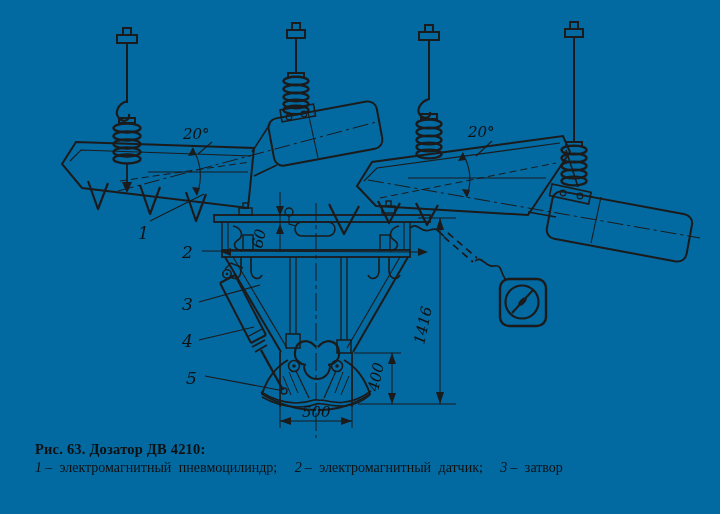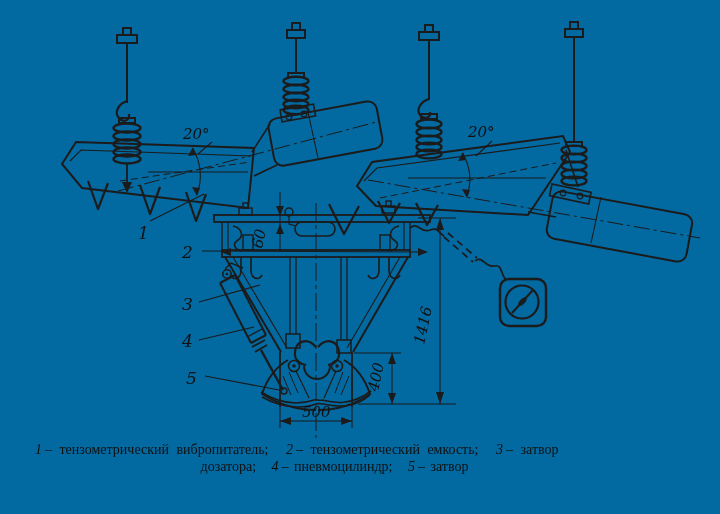--- a/index.html
+++ b/index.html
@@ -301,24 +301,20 @@
 
     <line class="ln" x1="199" y1="340" x2="254" y2="327" stroke-width="1.1"></line>
     <text class="parttxt" x="182" y="347">4</text>
 
     <line class="ln" x1="205" y1="376" x2="279" y2="390" stroke-width="1.1"></line>
     <text class="parttxt" x="186" y="384">5</text>
   </g>
 </svg>
 
 <div class="caption">
+  <div class="cap-title">Рис. 63. Дозатор ДВ 4210:</div>
   <div class="cap-line1">
-    <span class="num">1</span><span class="legtxt">– тензометрический вибропитатель;</span>
-    <span class="num mid">2</span><span class="legtxt">– тензометрический емкость;</span>
+    <span class="num">1</span><span class="legtxt">– электромагнитный пневмоцилиндр;</span>
+    <span class="num mid">2</span><span class="legtxt">– электромагнитный датчик;</span>
     <span class="num mid">3</span><span class="legtxt">– затвор</span>
-  </div>
-  <div class="cap-line2">
-    <span class="legtxt">дозатора;</span>
-    <span class="num mid">4</span><span class="legtxt">– пневмоцилиндр;</span>
-    <span class="num mid">5</span><span class="legtxt">– затвор</span>
   </div>
 </div>
 </div>
 
 </body></html>

